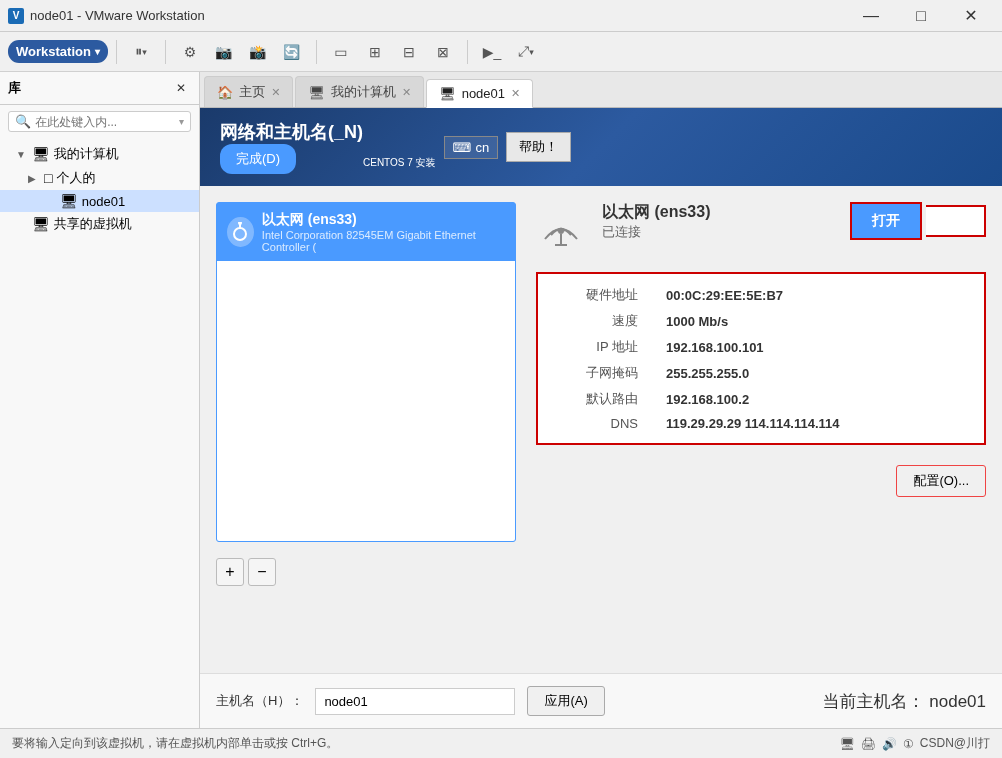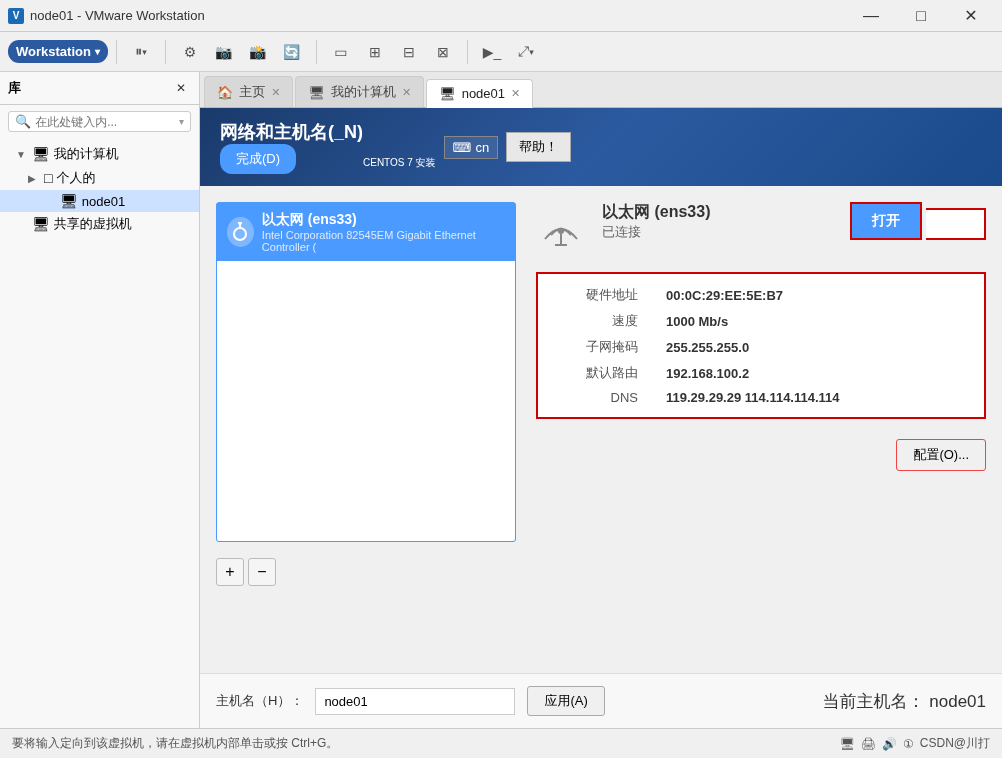--- a/index.html
+++ b/index.html
@@ -286,21 +286,21 @@
     .network-icon-big {
       width: 50px; height: 50px;
       display: flex; align-items: center; justify-content: center;
       font-size: 32px;
       color: #888;
     }
     .network-info { flex: 1; }
     .network-name { font-size: 16px; font-weight: bold; color: #333; }
     .network-connected { font-size: 13px; color: #666; }
 
-    .open-btn-area { display: flex; align-items: flex-end; gap: 4px; }
+    .open-btn-area { display: flex; align-items: center; gap: 4px; }
     .open-btn {
       background: #4a9aff;
       color: white;
       border: none;
       padding: 8px 20px;
       cursor: pointer;
       font-size: 14px;
       font-weight: bold;
       border: 2px solid #cc0000;
     }
@@ -580,20 +580,24 @@
           <div class="info-box">
             <div class="info-row">
               <span class="info-label">硬件地址</span>
               <span class="info-value">00:0C:29:EE:5E:B7</span>
             </div>
             <div class="info-row">
               <span class="info-label">速度</span>
               <span class="info-value">1000 Mb/s</span>
             </div>
             <div class="info-row">
+              <span class="info-label">IP 地址</span>
+              <span class="info-value">192.168.100.101</span>
+            </div>
+            <div class="info-row">
               <span class="info-label">子网掩码</span>
               <span class="info-value">255.255.255.0</span>
             </div>
             <div class="info-row">
               <span class="info-label">默认路由</span>
               <span class="info-value">192.168.100.2</span>
             </div>
             <div class="info-row">
               <span class="info-label">DNS</span>
               <span class="info-value">119.29.29.29 114.114.114.114</span>

